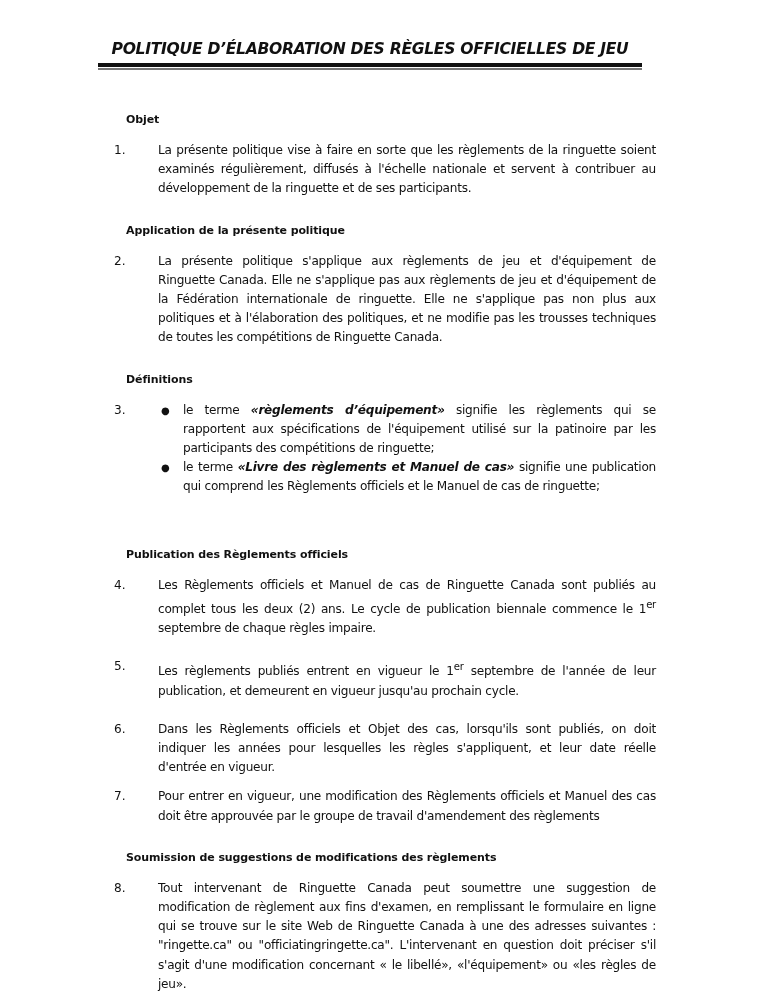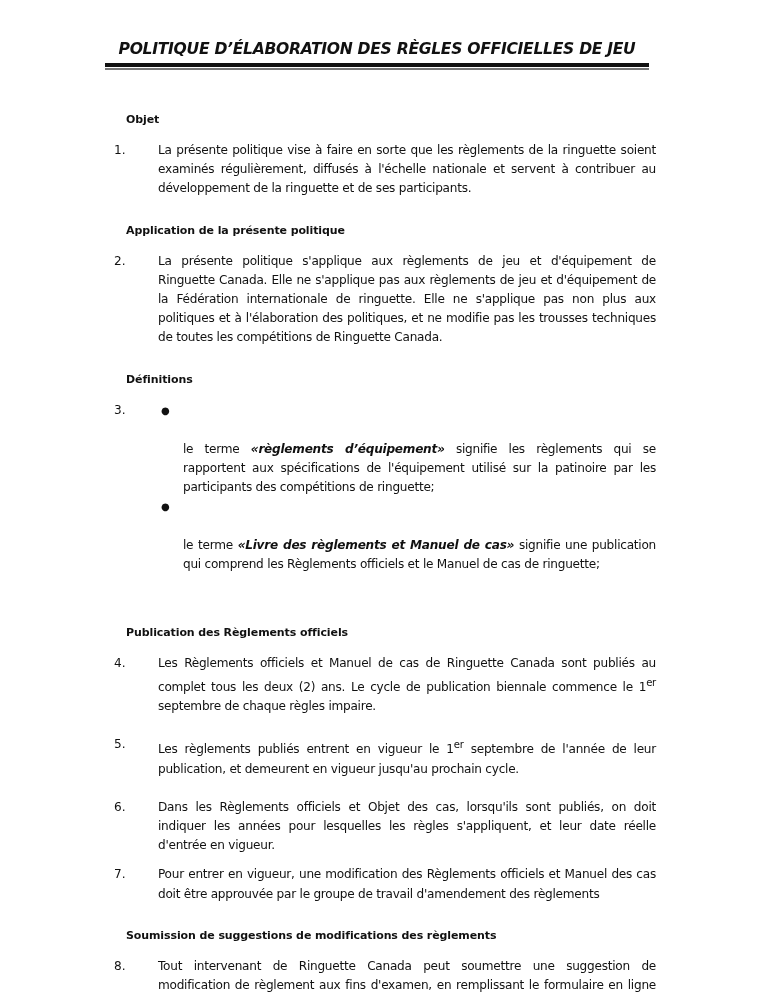--- a/index.html
+++ b/index.html
@@ -2,21 +2,21 @@
 <html><head>
   <meta charset="utf-8">
   <style>
     html, body { margin: 0; padding: 0; background: #ffffff; }
     body {
       width: 768px; height: 994px; position: relative; overflow: hidden;
       font-family: "DejaVu Sans", "Liberation Sans", sans-serif;
       color: #111;
     }
     .title-block {
-      position: absolute; left: 105px; top: 38px; width: 544px;
+      position: absolute; left: 98px; top: 38px; width: 544px;
       text-align: center;
     }
     .title {
       font-family: "DejaVu Sans", sans-serif;
       font-weight: bold; font-style: italic;
       font-size: 15.6px; letter-spacing: -0.3px;
       white-space: nowrap; margin: 0; line-height: 22px;
     }
     .rule-thick { height: 4px; background: #111; margin-top: 3px; }
     .rule-thin { height: 2px; background: #777; margin-top: 1px; }
@@ -28,21 +28,21 @@
     .section-head {
       font-weight: bold; font-size: 11px; margin: 12px; line-height: 19px;
       letter-spacing: -0.1px;
     }
     .item { display: flex; }
     .item .num { width: 44px; flex: 0 0 44px; }
     .item .text { flex: 1; text-align: justify; letter-spacing: -0.25px; }
     .bullets { margin: 0; padding: 0; list-style: none; }
     .bullets li { display: flex; }
     .bullets .dot { width: 25px; flex: 0 0 25px; padding-left: 3px; box-sizing: border-box; font-size: 10px; }
-    .bullets .btext { flex: 1; text-align: justify; letter-spacing: -0.25px; margin-top: 39px; }
+    .bullets .btext { flex: 1; text-align: justify; letter-spacing: -0.25px; }
     .term { font-style: italic; font-weight: bold; }
     .gap-s { height: 10px; }
     .gap-m { height: 19px; }
     .gap-l { height: 36px; }
   </style>
 </head>
 <body>
 
 <div class="title-block">
   <h1 class="title">POLITIQUE D’ÉLABORATION DES RÈGLES OFFICIELLES DE JEU</h1>

